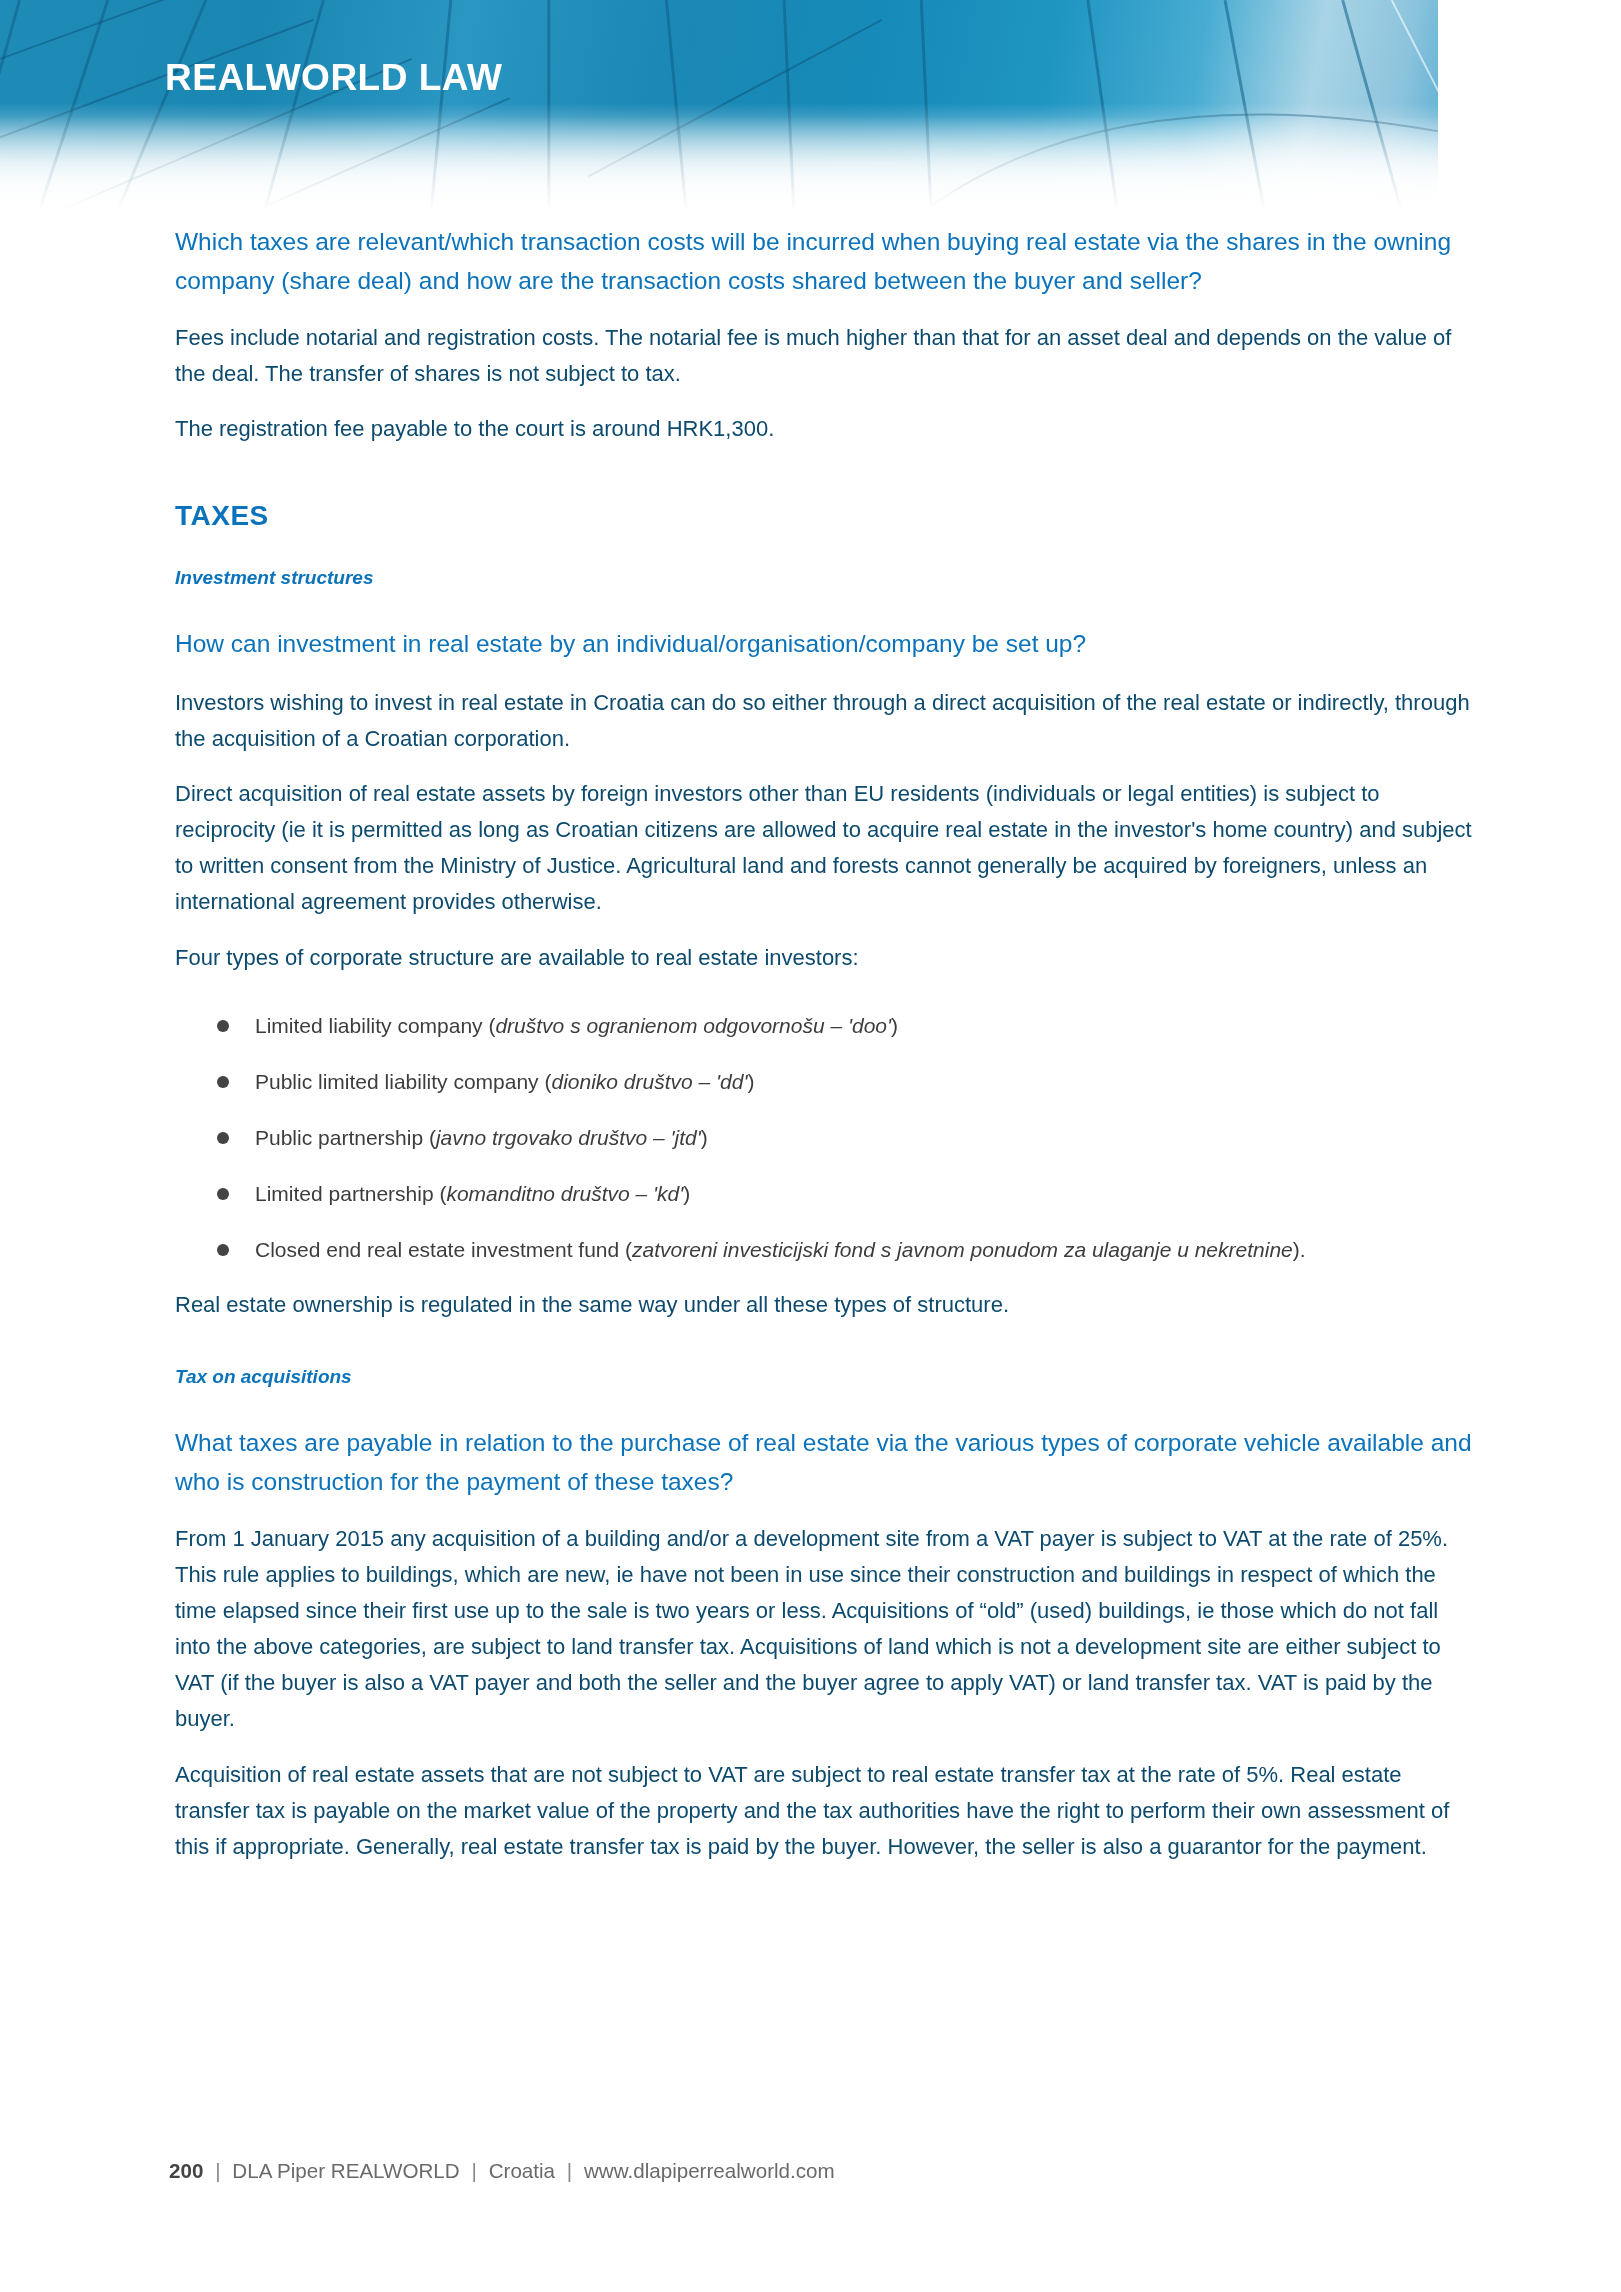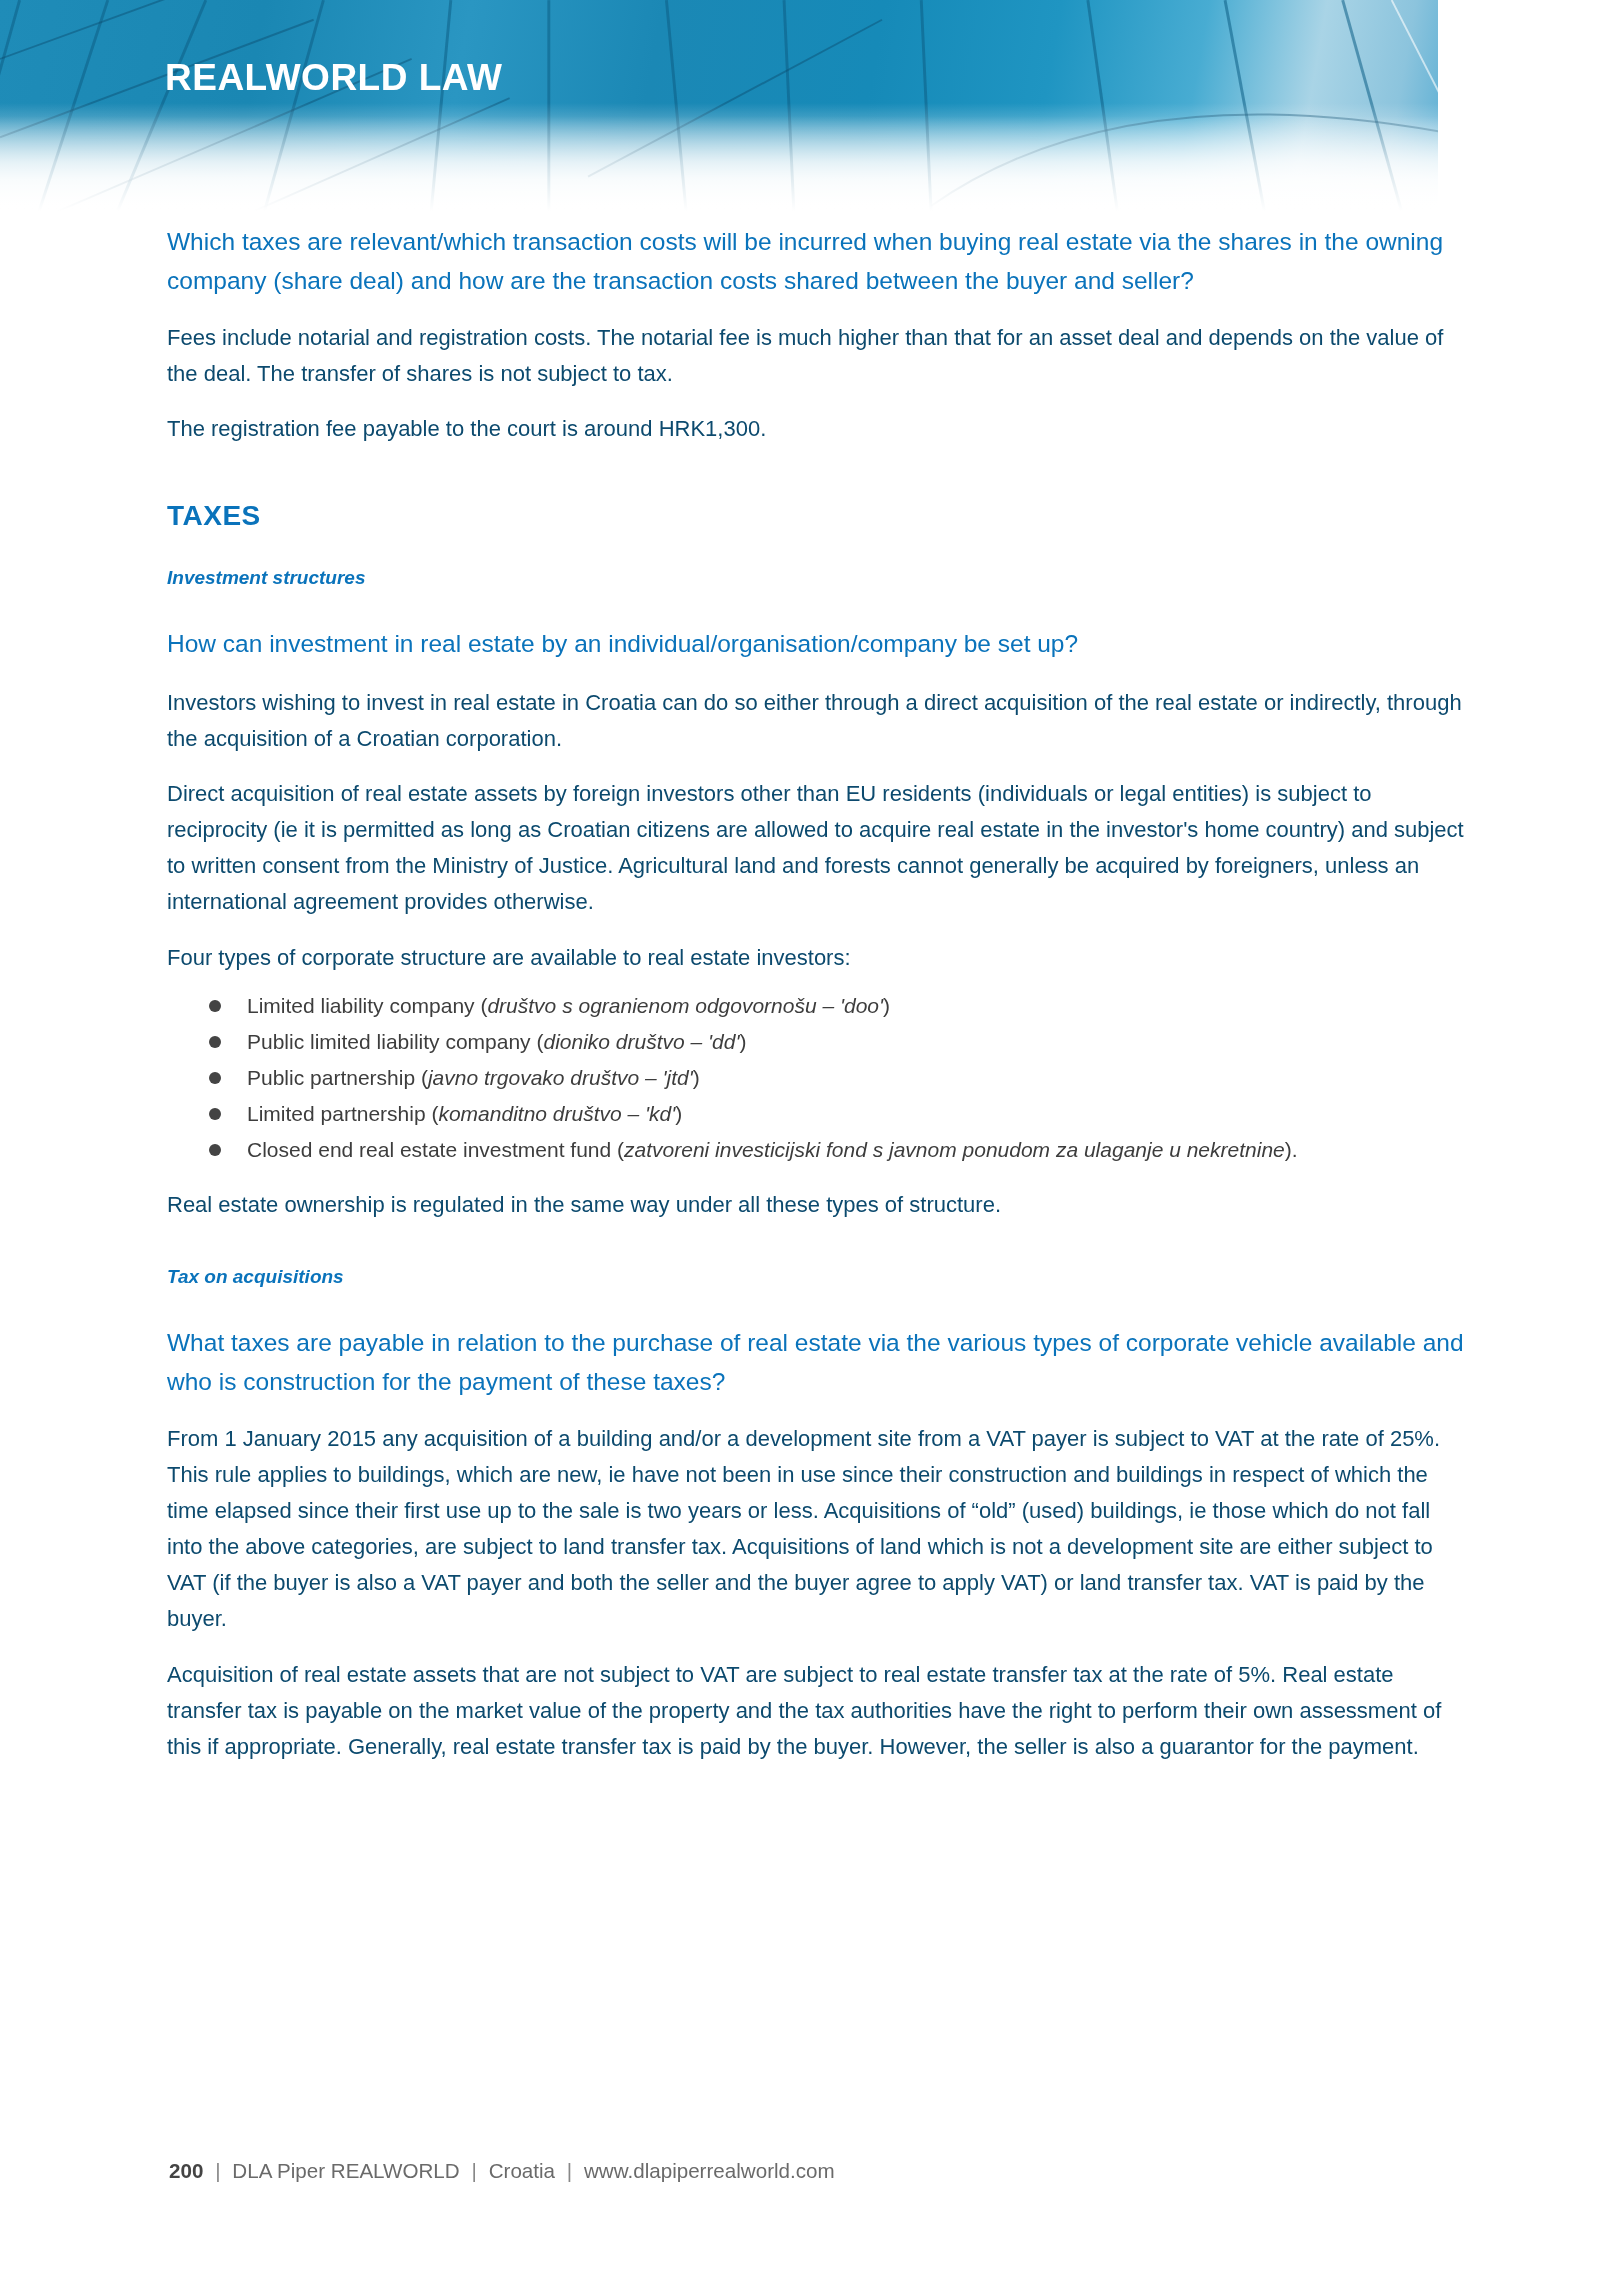--- a/index.html
+++ b/index.html
@@ -12,28 +12,28 @@
       linear-gradient(180deg, rgba(255,255,255,0) 0%, rgba(255,255,255,0) 55%, rgba(255,255,255,0.85) 85%, #ffffff 100%),
       linear-gradient(100deg, #1f8cb8 0%, #1a87b3 18%, #2a96c2 32%, #1b88b5 45%, #168ab8 60%, #1f95c2 72%, #48acd2 82%, #a9d4e6 90%, #8cc4dd 96%, #5aaed3 100%);
   }
   .banner svg { position: absolute; left: 0; top: 0; }
   .banner-fade { position: absolute; left: 0; bottom: 0; width: 100%; height: 108px;
     background: linear-gradient(180deg, rgba(255,255,255,0) 0%, rgba(255,255,255,0.7) 55%, #ffffff 100%); }
   .banner-title { position: absolute; left: 165px; top: 57px; color: #ffffff; font-weight: 700;
     font-size: 37px; letter-spacing: 0.5px; font-family: "Liberation Sans", sans-serif; }
 
   
-  .content { position: absolute; left: 167px; top: 222px; width: 1304px; }
+  .content { position: absolute; left: 175px; top: 222px; width: 1304px; }
   .q { color: #0a73bb; font-size: 24.5px; line-height: 39px; margin: 0; }
   .p { color: #0c4a6e; font-size: 22px; line-height: 36px; margin: 0; }
   .h-section { color: #0a73bb; font-size: 28px; font-weight: 700; margin: 0; letter-spacing: 0.5px; }
   .h-sub { color: #0a73bb; font-size: 19px; font-style: italic; margin: 0; }
 
   .bullets { list-style: none; margin: 0; padding: 0; }
-  .bullets li { position: relative; padding-left: 80px; color: #3d3d3d; font-size: 21px; line-height: 36px; }
+  .bullets li { position: relative; padding-left: 80px; color: #3d3d3d; font-size: 21px; line-height: 36px; margin-top: 20px; }
   .bullets li .dot { position: absolute; left: 42px; top: 12.7px; width: 11.8px; height: 11.8px; border-radius: 50%; background: #444; }
   .it { font-style: italic; }
 
   
   .footer { position: absolute; left: 169px; top: 2159px; font-size: 20.6px; color: #6a6a6a; white-space: nowrap; }
   .footer .pg { color: #444; font-weight: 700; }
   .footer .sep { color: #888; margin: 0 11.8px; }
 </style>
 </head>
 <body>

